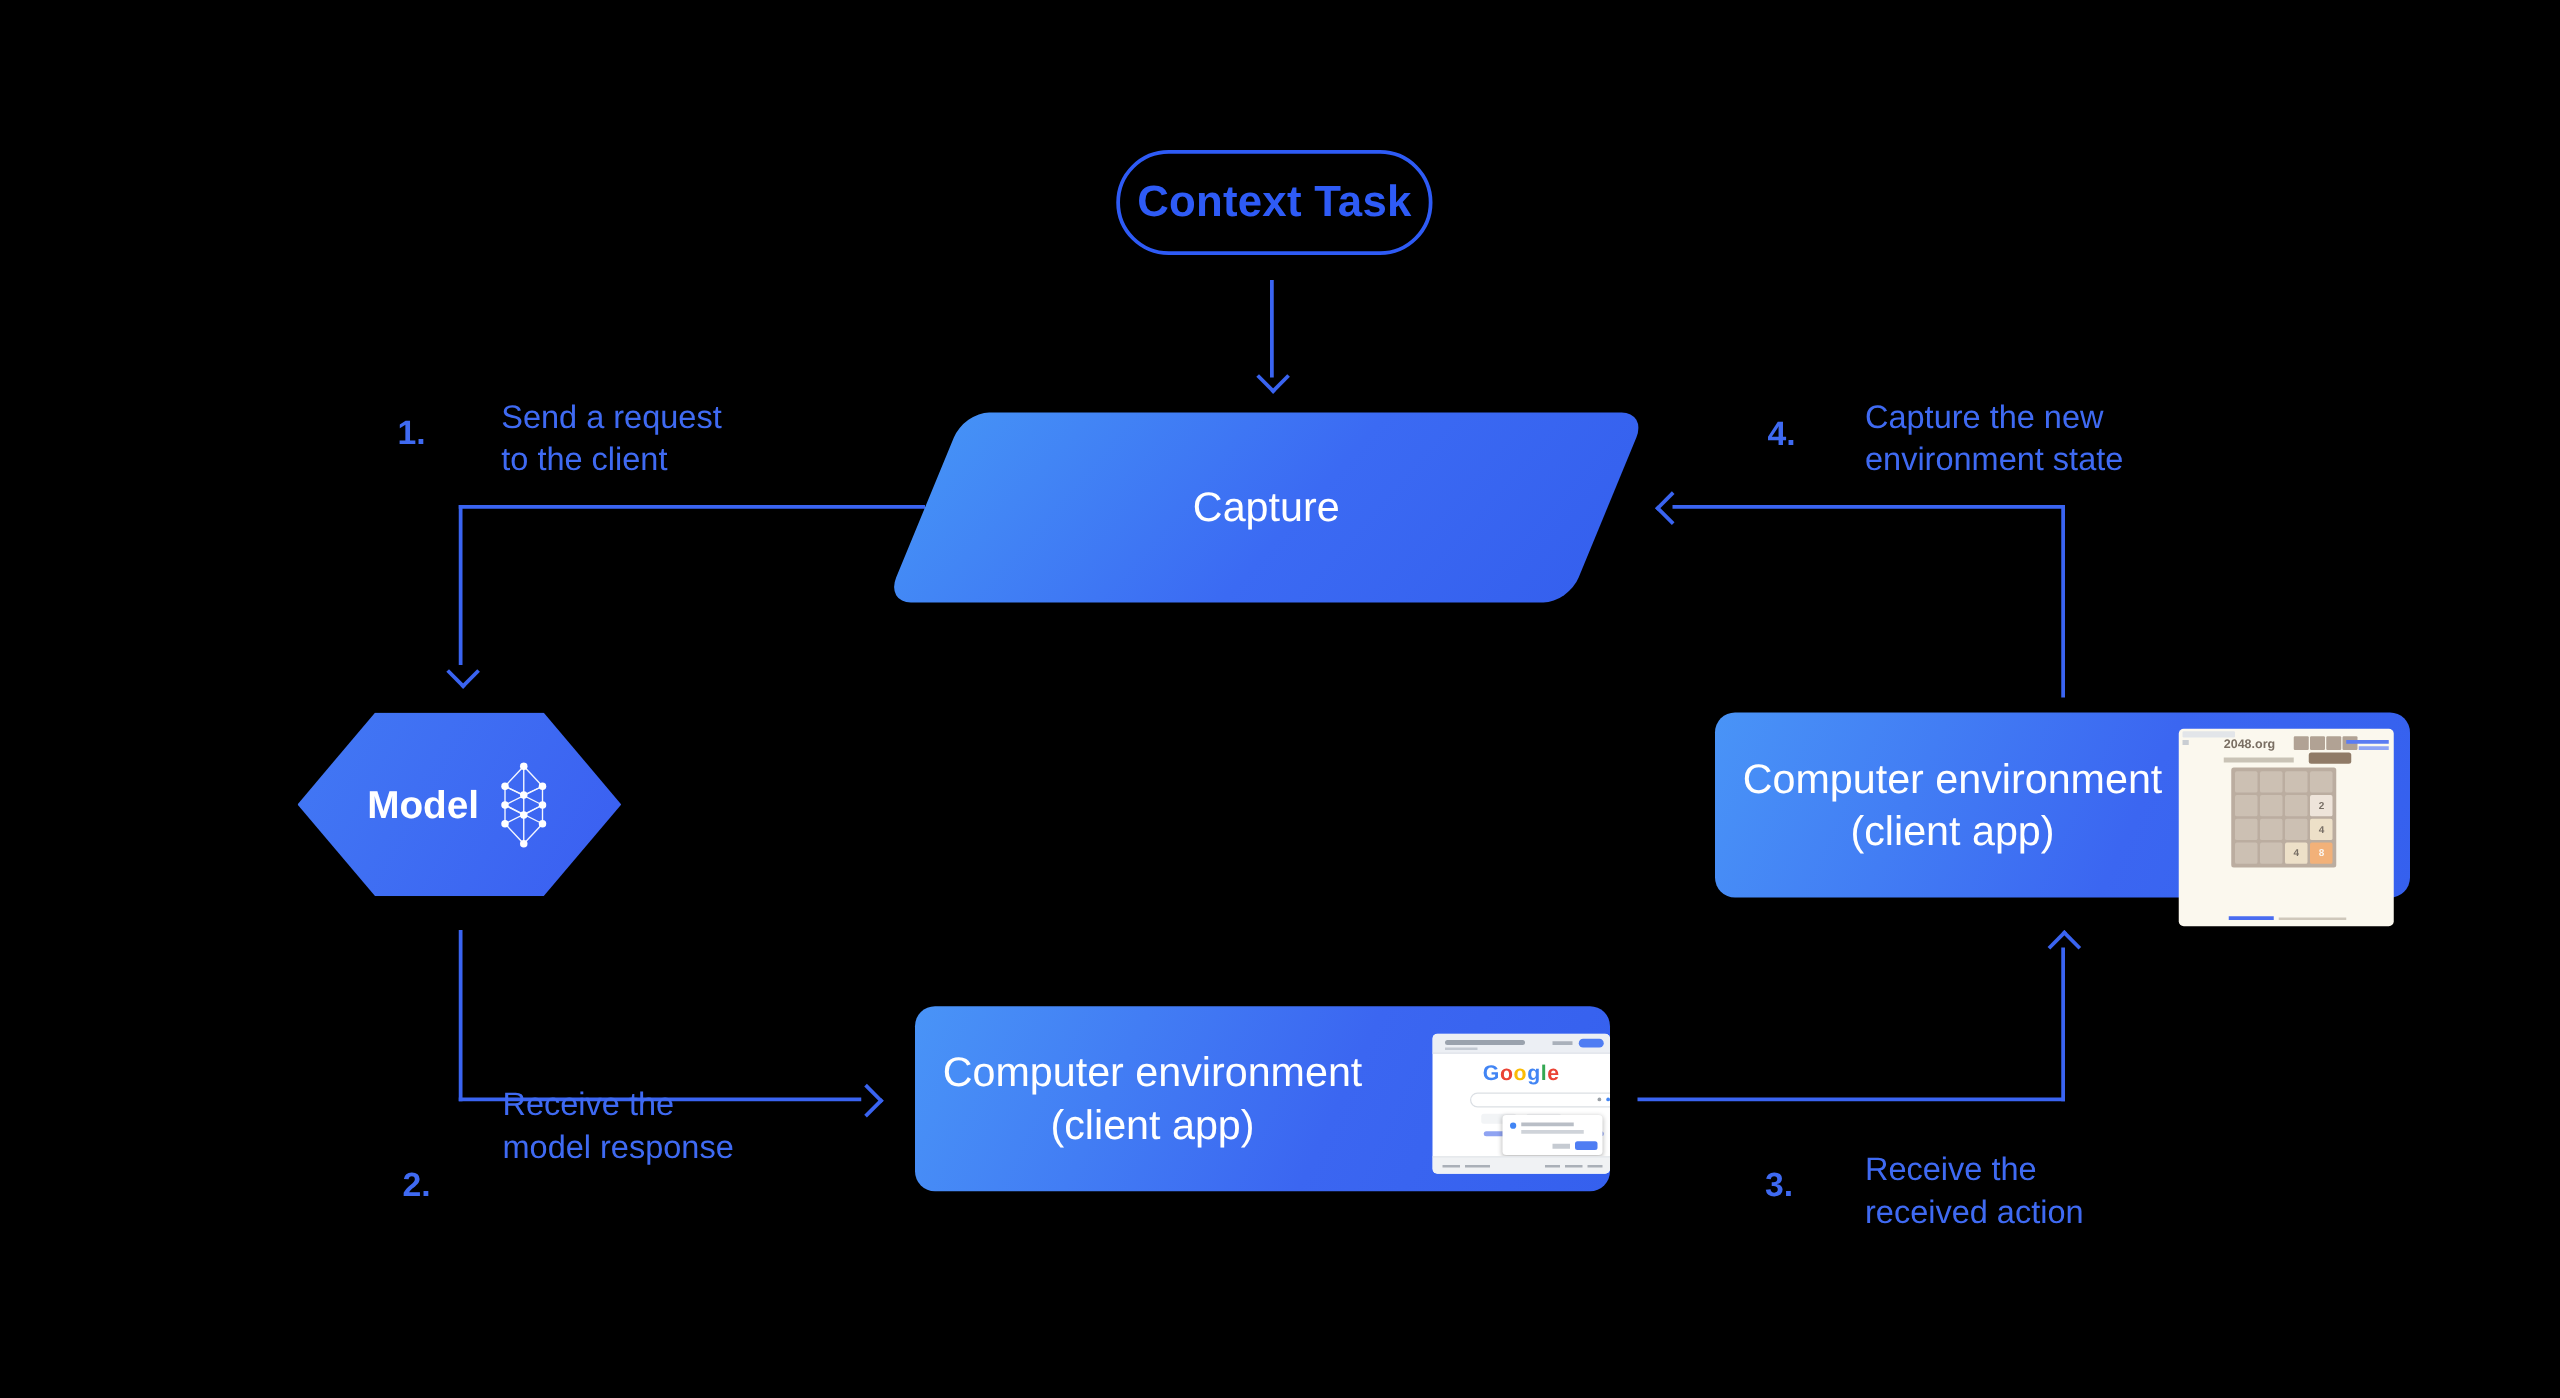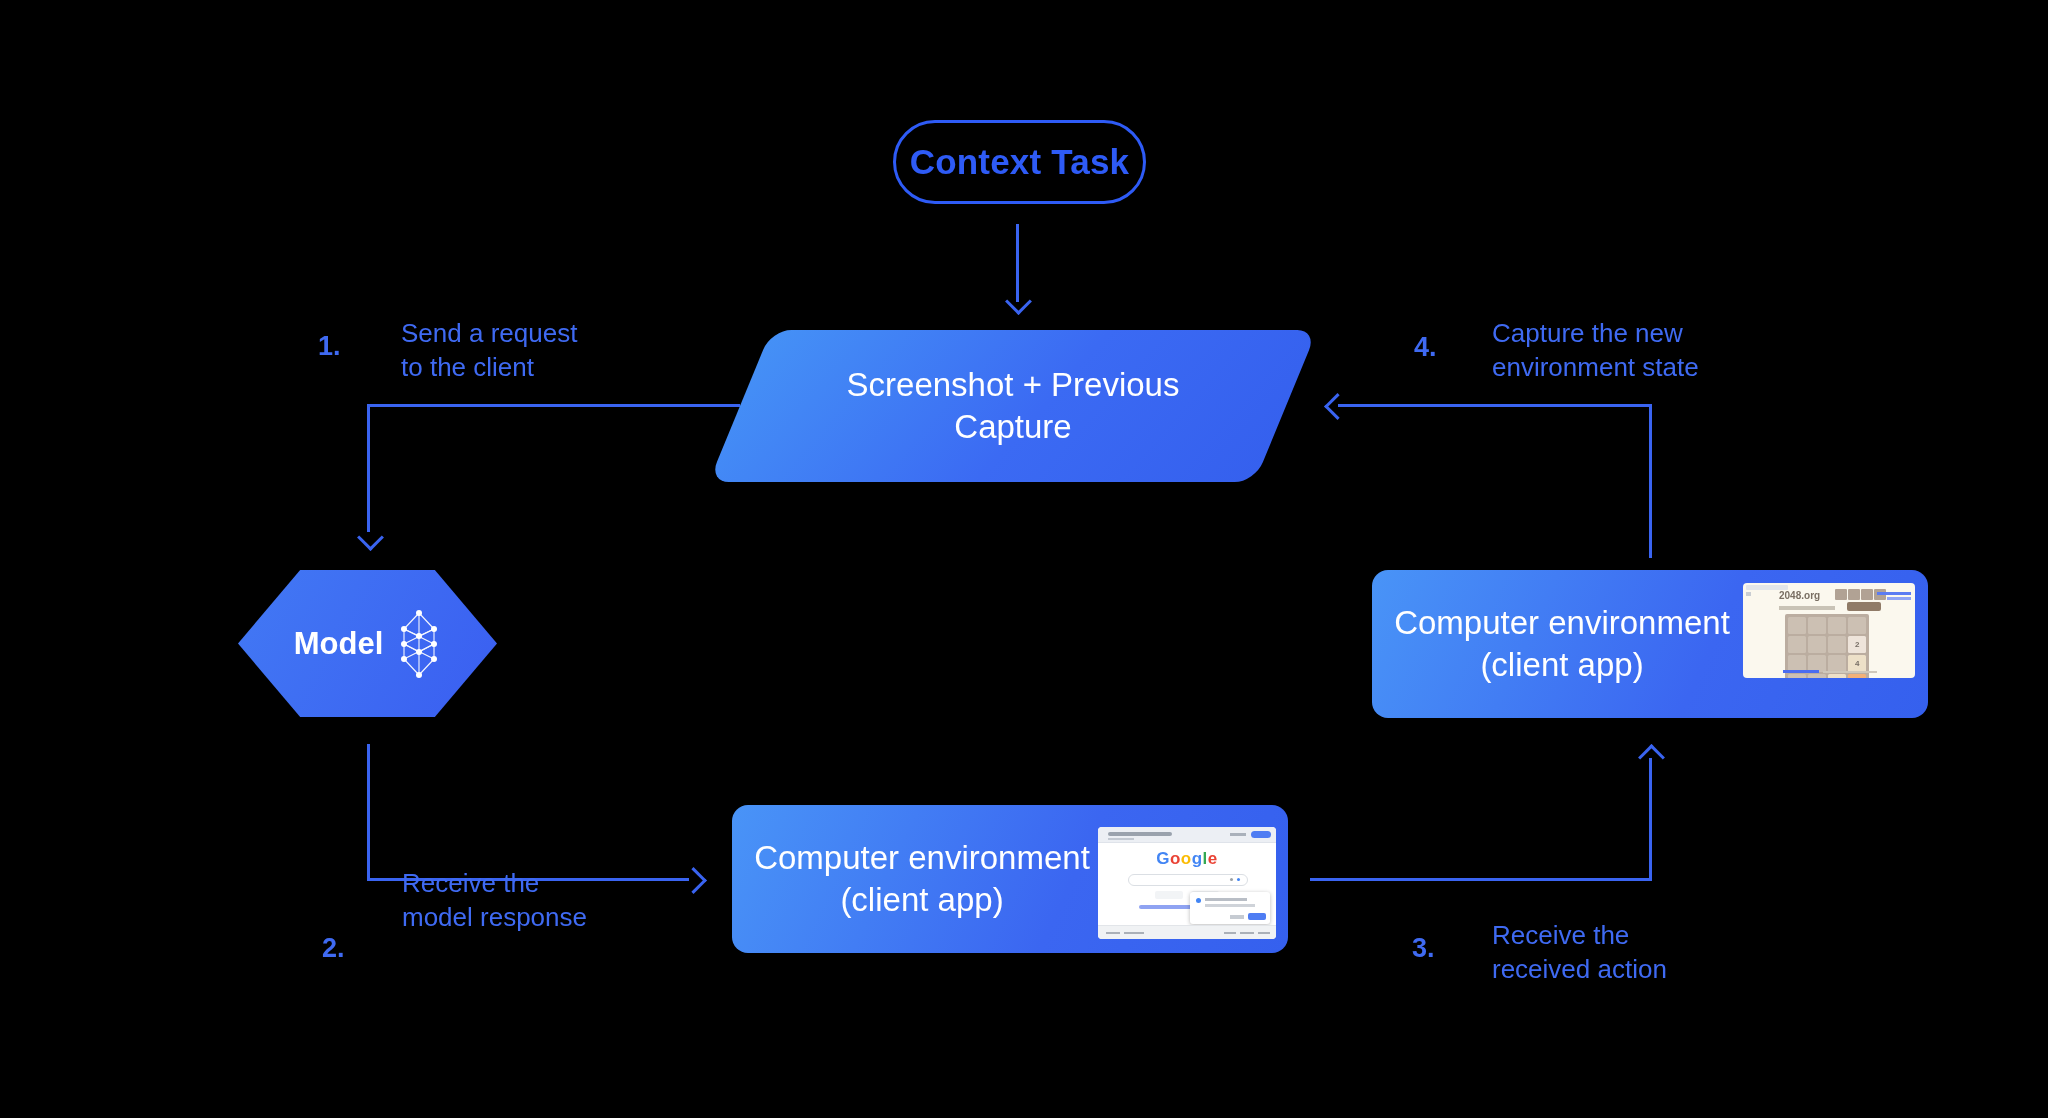--- a/index.html
+++ b/index.html
@@ -46,21 +46,21 @@
                color:#fff;font-size:33px;line-height:42px;}
   .box-bottom{left:732px;top:805px;}
   .box-right{left:1372px;top:570px;}
 
   
   .stepnum{position:absolute;color:#3f6af2;font-size:27px;font-weight:600;z-index:2;}
   .steptxt{position:absolute;color:#3f6af2;font-size:26px;font-weight:500;
            line-height:34px;z-index:2;}
 
   
-  .gwin{position:absolute;right:12px;top:22px;width:178px;height:112px;background:#fff;
+  .gwin{position:absolute;right:0;top:22px;width:142px;height:112px;background:#fff;
         border-radius:4px;overflow:hidden;filter:blur(.4px);}
   .gtop{position:absolute;left:0;top:0;width:100%;height:15px;background:#eceff4;
         border-bottom:1px solid #dfe3ea;}
   .gurl{position:absolute;left:10px;top:5px;width:64px;height:4px;background:#9aa2ad;border-radius:2px;}
   .gdots{position:absolute;left:10px;top:11px;width:26px;height:2px;background:#c3c9d2;}
   .gbtn-top{position:absolute;right:5px;top:4px;width:20px;height:7px;border-radius:3.5px;background:#4f7df3;}
   .gbar-top{position:absolute;right:30px;top:6px;width:16px;height:3px;background:#aab1bb;}
   .glogo{position:absolute;left:0;top:22px;width:100%;text-align:center;
          font-size:17px;font-weight:bold;letter-spacing:.5px;}
   .glogo span:nth-child(1){color:#4285F4;} .glogo span:nth-child(2){color:#EA4335;}
@@ -82,21 +82,21 @@
   .gdialog .l2{position:absolute;left:15px;top:12px;width:50px;height:3px;background:#cfd3d9;}
   .gdialog .b1{position:absolute;right:26px;bottom:5px;width:14px;height:4px;background:#c6cbd2;}
   .gdialog .b2{position:absolute;right:4px;bottom:4px;width:18px;height:7px;border-radius:2px;background:#4f7df3;}
   .gfoot{position:absolute;left:0;bottom:0;width:100%;height:13px;background:#f0f2f4;border-top:1px solid #e2e5e9;}
   .gfoot i{position:absolute;bottom:5px;height:2.5px;background:#aab0b8;}
   .gfoot i:nth-child(1){left:8px;width:14px;} .gfoot i:nth-child(2){left:26px;width:20px;}
   .gfoot i:nth-child(3){right:40px;width:12px;} .gfoot i:nth-child(4){right:22px;width:14px;}
   .gfoot i:nth-child(5){right:6px;width:12px;}
 
   
-  .zwin{position:absolute;right:13px;top:13px;width:172px;height:95px;background:#fbf8ee;
+  .zwin{position:absolute;right:13px;top:13px;width:172px;height:158px;background:#fbf8ee;
         border-radius:4px;overflow:hidden;filter:blur(.4px);}
   .ztab{position:absolute;left:3px;top:2px;width:42px;height:5px;background:#e2e5e9;border-radius:1px;}
   .zdot{position:absolute;left:3px;top:9px;width:5px;height:4px;background:#c9cdd2;}
   .ztitle{position:absolute;left:36px;top:7px;font-size:10px;font-weight:bold;color:#7a6f63;}
   .zscores{position:absolute;left:92px;top:6px;display:flex;gap:1px;}
   .zscores i{width:12px;height:11px;background:#b1a294;border-radius:1px;}
   .zlink1{position:absolute;right:4px;top:9px;width:34px;height:3px;background:#5b7cf2;}
   .zlink2{position:absolute;right:4px;top:14px;width:24px;height:2.5px;background:#8fa4f5;}
   .zsub{position:absolute;left:36px;top:23px;width:56px;height:3.5px;background:#c9c3b6;}
   .zbtn{position:absolute;left:104px;top:19px;width:34px;height:9px;background:#907b67;border-radius:2px;}
@@ -132,21 +132,20 @@
 <div class="line h" style="left:1338px;top:404px;width:314px;"></div>
 <div class="chev left" style="left:1328px;top:397px;"></div>
 
 <div class="abs pill">
   <span>Context Task</span>
 </div>
 
 <div class="abs para">
   <div class="bg"></div>
   <div class="txt">
-    <span>Screenshot + Previous</span>
     <span>Capture</span>
   </div>
 </div>
 
 <div class="abs hex">
   <span class="lbl">Model</span>
   <svg width="44" height="74" viewBox="0 0 44 74">
     <g stroke="#ffffff" stroke-width="1.1" opacity="0.95">
       <line x1="22" y1="6" x2="7" y2="22"></line>
         <line x1="22" y1="6" x2="37" y2="22"></line>

